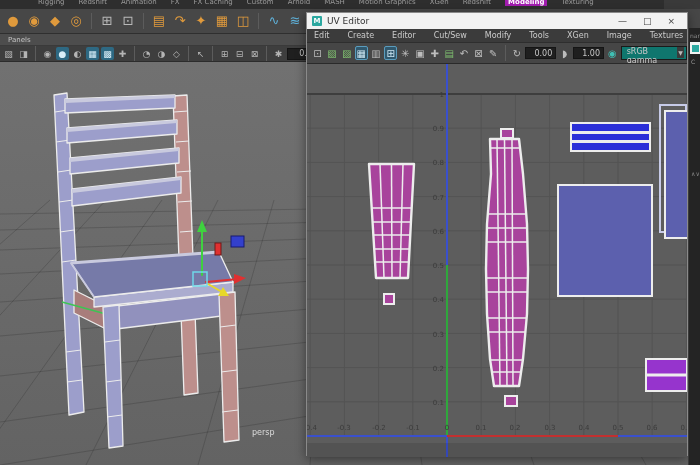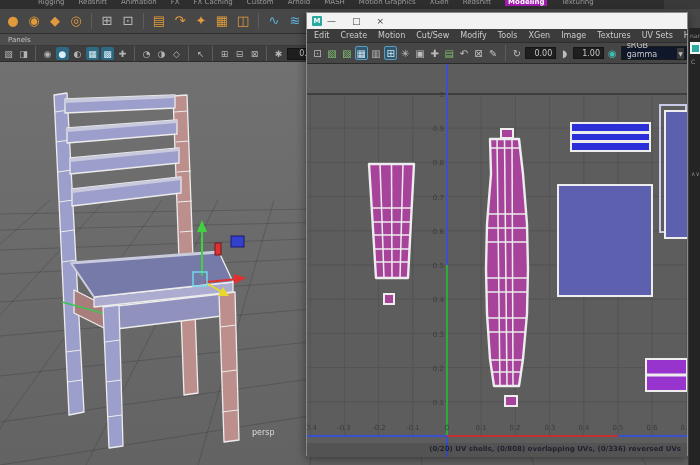--- a/index.html
+++ b/index.html
@@ -53,30 +53,30 @@
   
   .uv-window{position:absolute;left:306px;top:12px;width:382px;height:444px;
     border:1px solid #8a8a8a;background:#3b3b3b;box-shadow:0 3px 10px rgba(0,0,0,0.45);}
   .uv-titlebar{height:16px;background:#f2f2f2;display:flex;align-items:center;padding-left:5px;gap:5px;}
   .uv-app-icon{width:10px;height:10px;background:#2ba8a0;color:#fff;font-size:7px;font-weight:bold;
     display:flex;align-items:center;justify-content:center;border-radius:1px;}
   .uv-title{font-size:9px;color:#333;flex:1;}
   .uv-winbtns{display:flex;gap:16px;padding-right:12px;}
   .uv-winbtn{font-size:9px;color:#444;line-height:14px;}
   .uv-menubar{height:14px;background:#3b3b3b;border-bottom:1px solid #2e2e2e;display:flex;
-    align-items:center;gap:11px;padding-left:7px;}
+    align-items:center;gap:18px;padding-left:7px;}
   .uv-menu{font-size:8px;color:#cbcbcb;white-space:nowrap;}
   .uv-toolbar{height:21px;background:#464646;border-bottom:1px solid #2a2a2a;display:flex;
     align-items:center;gap:2px;padding-left:4px;overflow:hidden;}
   .uv-toolbar .icon{width:14px;height:14px;display:flex;align-items:center;justify-content:center;
     font-size:10px;color:#bdbdbd;border-radius:2px;border:1px solid transparent;}
   .uv-toolbar .icon.hl{border-color:#5a9cbd;background:#31586d;color:#cfe8f4;}
   .uv-toolbar .icon.grn{color:#7fbf6f;}
-  .dropdown{height:14px;background:#0f172a;border:1px solid #1a1a1a;color:#c8c8c8;font-size:8px;
-    display:flex;align-items:flex-end;padding:0 2px 0 5px;gap:16px;width:72px;}
+  .dropdown{height:14px;background:#0f766e;border:1px solid #1a1a1a;color:#c8c8c8;font-size:8px;
+    display:flex;align-items:flex-start;padding:0 2px 0 5px;gap:16px;width:72px;}
   .dropdown .arrow{margin-left:auto;background:#3a3a3a;width:11px;height:11px;font-size:6px;
     display:flex;align-items:center;justify-content:center;color:#bbb;}
 
   .uv-canvas{position:relative;height:393px;background:#5d5d5d;overflow:hidden;}
   .uv-status{position:absolute;right:6px;bottom:4px;font-size:7px;font-weight:bold;color:#1e1e2e;
     text-shadow:0 0 1px rgba(255,255,255,0.08);}
   .uv-status-band{position:absolute;left:0;bottom:0;width:100%;height:14px;background:rgba(0,0,0,0.10);}
 </style>
 </head>
 <body>
@@ -247,30 +247,31 @@
         <rect x="215" y="181" width="6" height="12" fill="var(--manip-red)" stroke="#701818" stroke-width="1"></rect>
         <rect x="231" y="174" width="13" height="11" fill="var(--manip-blue)" stroke="#181a70" stroke-width="1"></rect>
       </g>
     </svg>
     <div class="persp-label">persp</div>
   </div>
 
   <div class="uv-window">
     <div class="uv-titlebar">
       <div class="uv-app-icon">M</div>
+      <div class="uv-title">UV Editor</div>
       <div class="uv-winbtns" id="uv-winbtns">
           <span class="uv-winbtn">—</span>
           <span class="uv-winbtn">□</span>
           <span class="uv-winbtn">×</span>
         </div>
     </div>
     <div class="uv-menubar" id="uv-menus">
         <span class="uv-menu">Edit</span>
         <span class="uv-menu">Create</span>
-        <span class="uv-menu">Motion</span>
+        <span class="uv-menu">Editor</span>
         <span class="uv-menu">Cut/Sew</span>
         <span class="uv-menu">Modify</span>
         <span class="uv-menu">Tools</span>
         <span class="uv-menu">XGen</span>
         <span class="uv-menu">Image</span>
         <span class="uv-menu">Textures</span>
         <span class="uv-menu">UV Sets</span>
         <span class="uv-menu">Help</span>
       </div>
     <div class="uv-toolbar" id="uv-toolbar">
@@ -415,21 +416,20 @@
           </g>
           <g>
             <rect x="358" y="47" width="26" height="127" fill="#5c60ae" stroke="#ededed" stroke-width="2"></rect>
           </g>
           <g>
             <rect x="339" y="295" width="41" height="32" fill="#9634cd" stroke="#ededed" stroke-width="2"></rect>
             <line x1="340" y1="311" x2="379" y2="311" stroke="#ededed" stroke-width="3"></line>
           </g>
         </svg>
       <div class="uv-status-band"></div>
-      <div class="uv-status">(0/20) UV shells, (0/808) overlapping UVs, (0/336) reversed UVs</div>
     </div>
   </div>
 
   <div class="right-strip">
     <div class="rs-text">nam</div>
     <div class="rs-icon">
         <span></span>
       </div>
     <div class="rs-text2">C</div>
     <div class="rs-arrows">∧∨</div>

